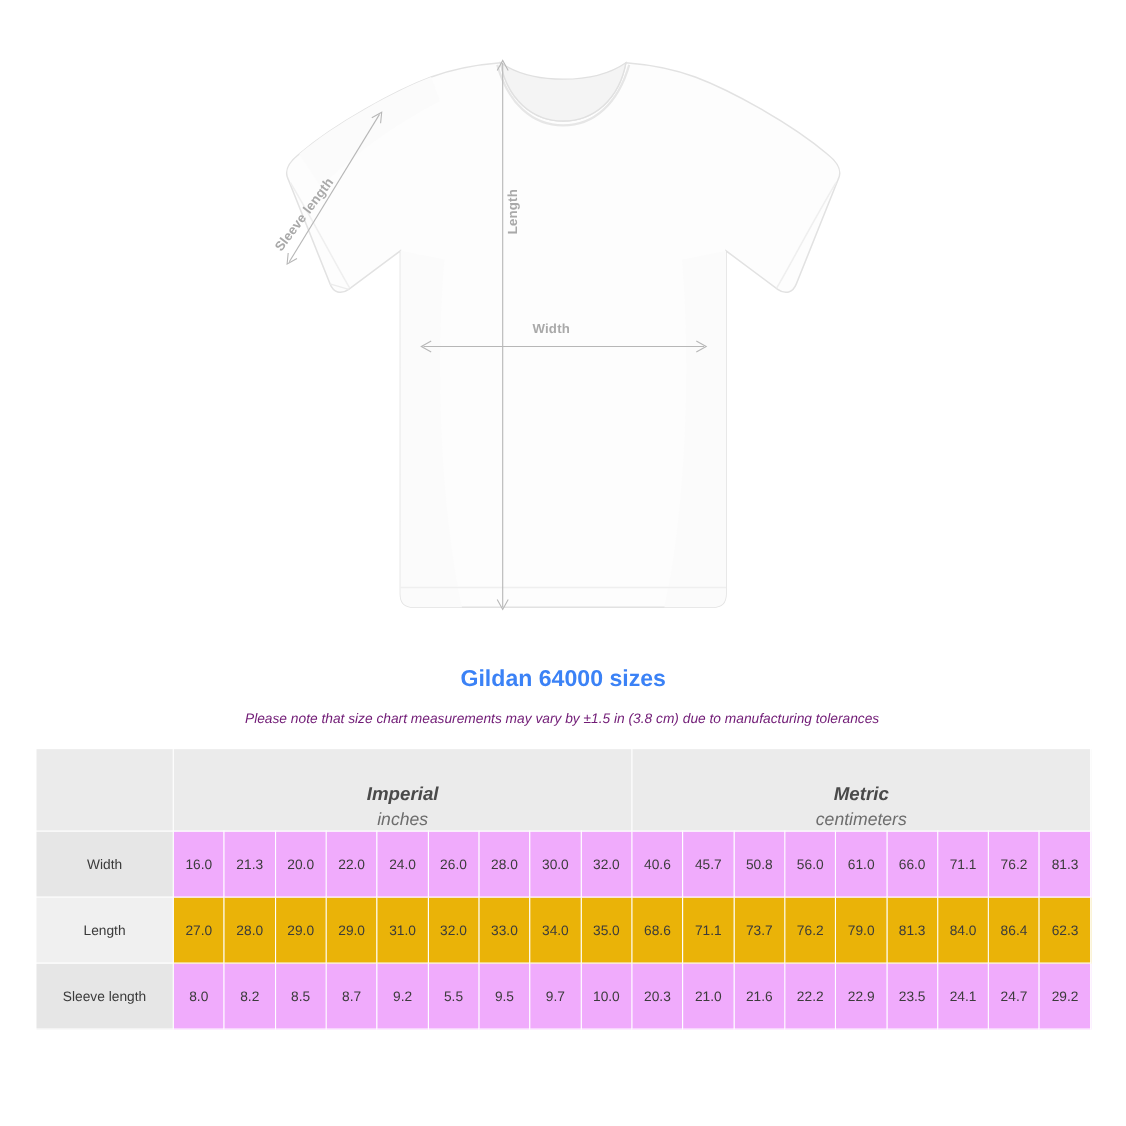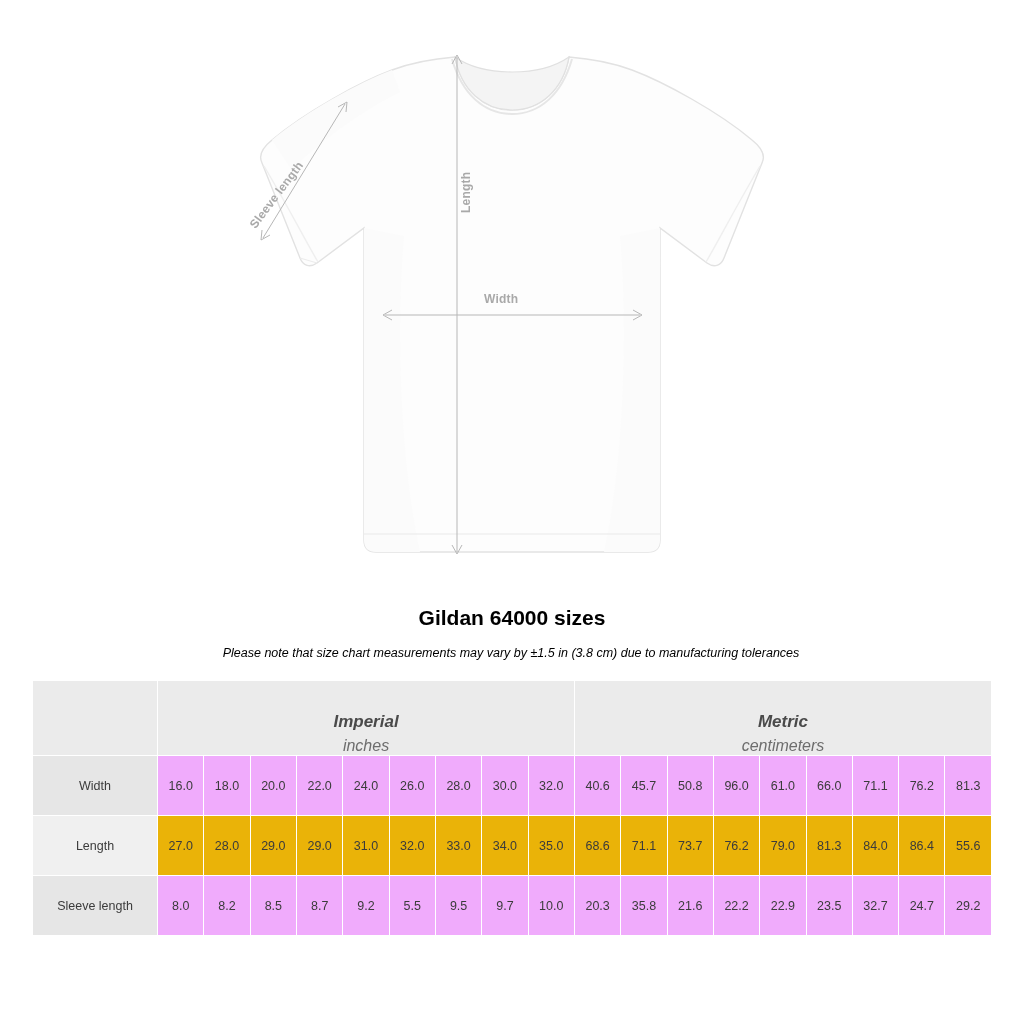--- a/index.html
+++ b/index.html
@@ -51,27 +51,27 @@
   }
 
   
   .title-block {
     text-align: center;
     margin-top: 12px;
   }
   .chart-title {
     font-size: 21px;
     font-weight: bold;
-    color: #000000;
+    color: #3b82f6;
     margin: 16px;
   }
   .chart-note {
     font-size: 12.5px;
     font-style: italic;
-    color: #000000;
+    color: #701a75;
     margin: 12px 2px 0 0;
   }
 
   
   .table-wrap {
     margin: 20px 32px 0 32px;
   }
   table.size-table {
     border-collapse: collapse;
     width: 960px;
@@ -236,32 +236,32 @@
         <td class="unit-head" colspan="9">
           <span class="unit-name">Metric</span>
           <span class="unit-sub">centimeters</span>
         </td>
       </tr>
 
 
       <tr class="band-light">
         <td class="row-head">Width</td>
         <td>16.0</td>
-        <td>18.0</td>
+        <td>21.3</td>
         <td>20.0</td>
         <td>22.0</td>
         <td>24.0</td>
         <td>26.0</td>
         <td>28.0</td>
         <td>30.0</td>
         <td>32.0</td>
         <td>40.6</td>
         <td>45.7</td>
         <td>50.8</td>
-        <td>96.0</td>
+        <td>56.0</td>
         <td>61.0</td>
         <td>66.0</td>
         <td>71.1</td>
         <td>76.2</td>
         <td>81.3</td>
       </tr>
 
       <tr class="band-white">
         <td class="row-head">Length</td>
         <td>27.0</td>
@@ -274,39 +274,39 @@
         <td>34.0</td>
         <td>35.0</td>
         <td>68.6</td>
         <td>71.1</td>
         <td>73.7</td>
         <td>76.2</td>
         <td>79.0</td>
         <td>81.3</td>
         <td>84.0</td>
         <td>86.4</td>
-        <td>55.6</td>
+        <td>62.3</td>
       </tr>
 
       <tr class="band-light">
         <td class="row-head">Sleeve length</td>
         <td>8.0</td>
         <td>8.2</td>
         <td>8.5</td>
         <td>8.7</td>
         <td>9.2</td>
         <td>5.5</td>
         <td>9.5</td>
         <td>9.7</td>
         <td>10.0</td>
         <td>20.3</td>
-        <td>35.8</td>
+        <td>21.0</td>
         <td>21.6</td>
         <td>22.2</td>
         <td>22.9</td>
         <td>23.5</td>
-        <td>32.7</td>
+        <td>24.1</td>
         <td>24.7</td>
         <td>29.2</td>
       </tr>
     </tbody>
   </table>
 </div>
 
 </body></html>

